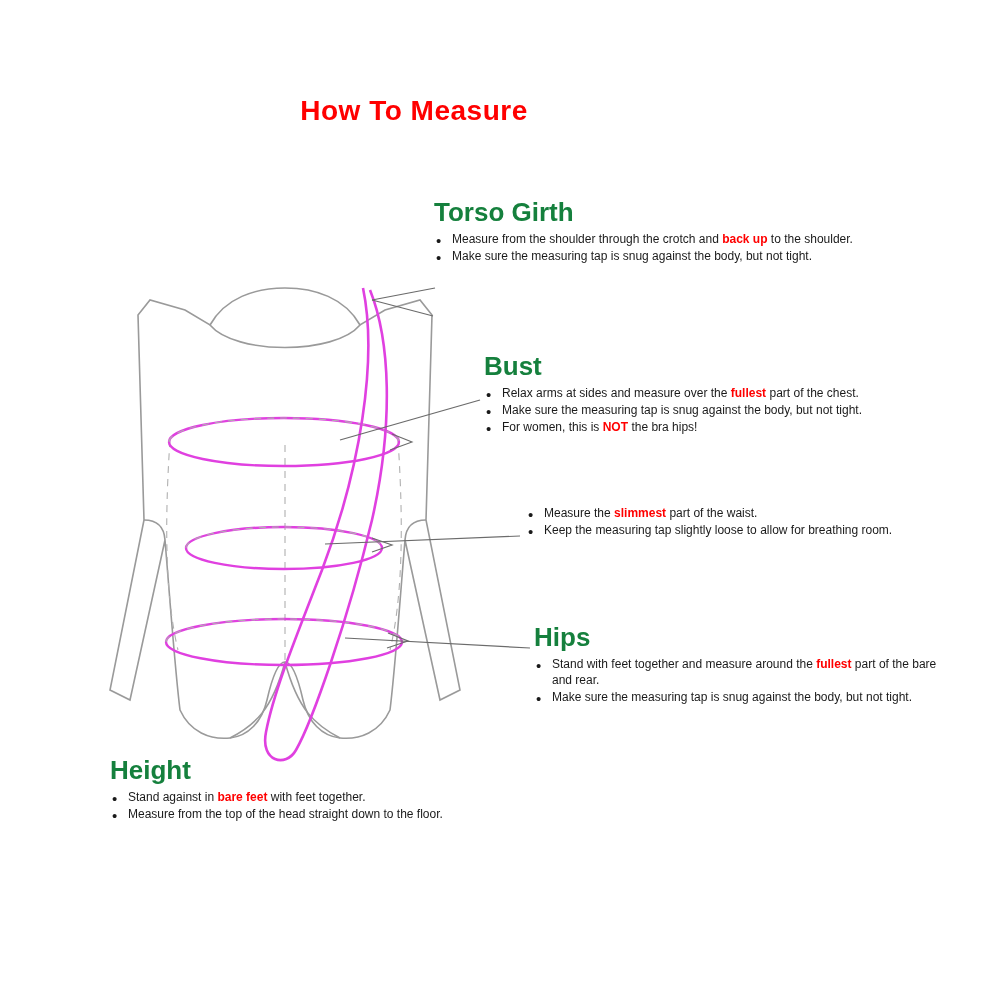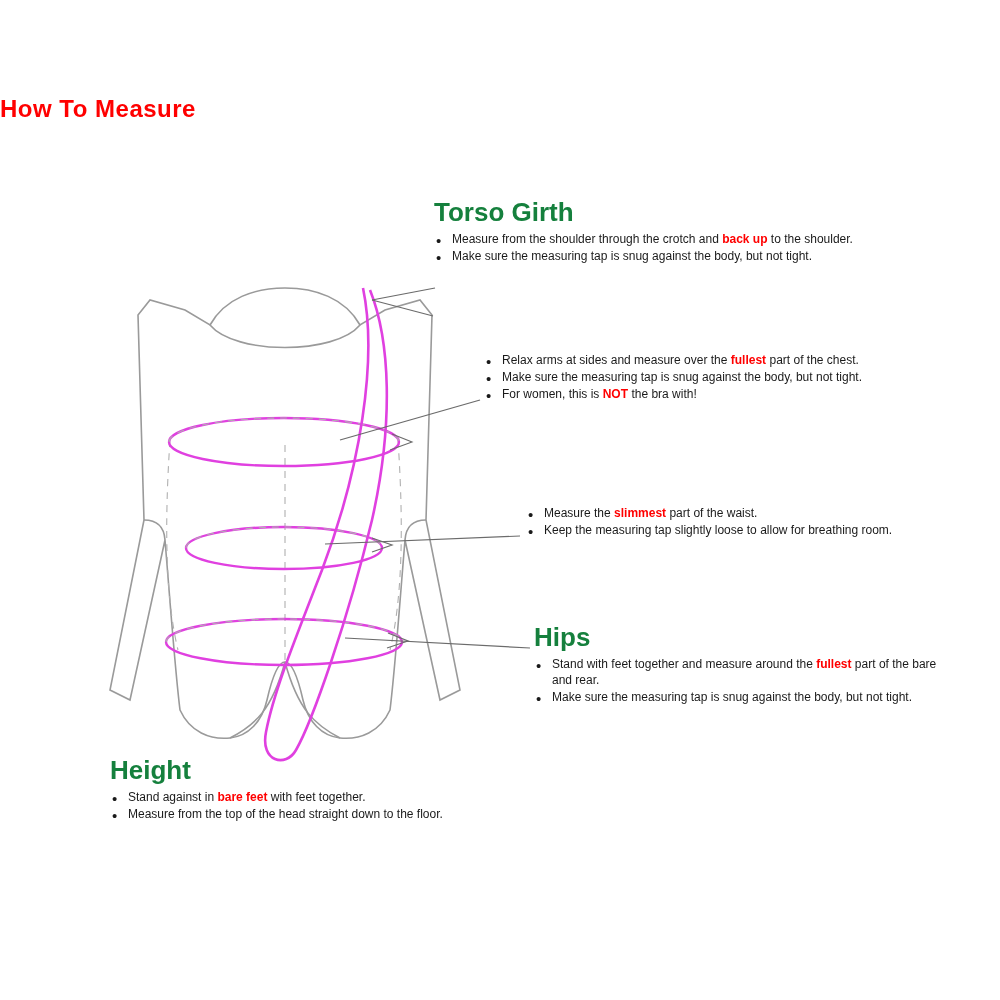--- a/index.html
+++ b/index.html
@@ -13,22 +13,23 @@
     height: 1000px;
     background: #ffffff;
     font-family: "Liberation Sans", sans-serif;
     overflow: hidden;
   }
   #title {
     position: absolute;
     top: 95px;
     left: 0;
     width: 828px;
+    text-align: center;
     color: #ff0000;
-    font-size: 24px;
+    font-size: 28px;
     font-weight: bold;
     letter-spacing: 0.5px;
   }
   .section {
     position: absolute;
   }
   .section-heading {
     font-size: 26px;
     font-weight: bold;
     color: #15803d;
@@ -163,24 +164,25 @@
 
   <div class="section" id="sec-torso">
     <h2 class="section-heading">Torso Girth</h2>
     <ul class="bullets">
         <li><span>Measure from the shoulder through the crotch and </span><span class="hl">back up</span><span> to the shoulder.</span></li>
         <li><span>Make sure the measuring tap is snug against the body, but not tight.</span></li>
       </ul>
   </div>
 
   <div class="section" id="sec-bust">
+    <h2 class="section-heading">Bust</h2>
     <ul class="bullets">
         <li><span>Relax arms at sides and measure over the </span><span class="hl">fullest</span><span> part of the chest.</span></li>
         <li><span>Make sure the measuring tap is snug against the body, but not tight.</span></li>
-        <li><span>For women, this is </span><span class="hl">NOT</span><span> the bra with!</span></li>
+        <li><span>For women, this is </span><span class="hl">NOT</span><span> the bra hips!</span></li>
       </ul>
   </div>
 
   <div class="section" id="sec-waist">
     <ul class="bullets">
         <li><span>Measure the </span><span class="hl">slimmest</span><span> part of the waist.</span></li>
         <li><span>Keep the measuring tap slightly loose to allow for breathing room.</span></li>
       </ul>
   </div>
 

